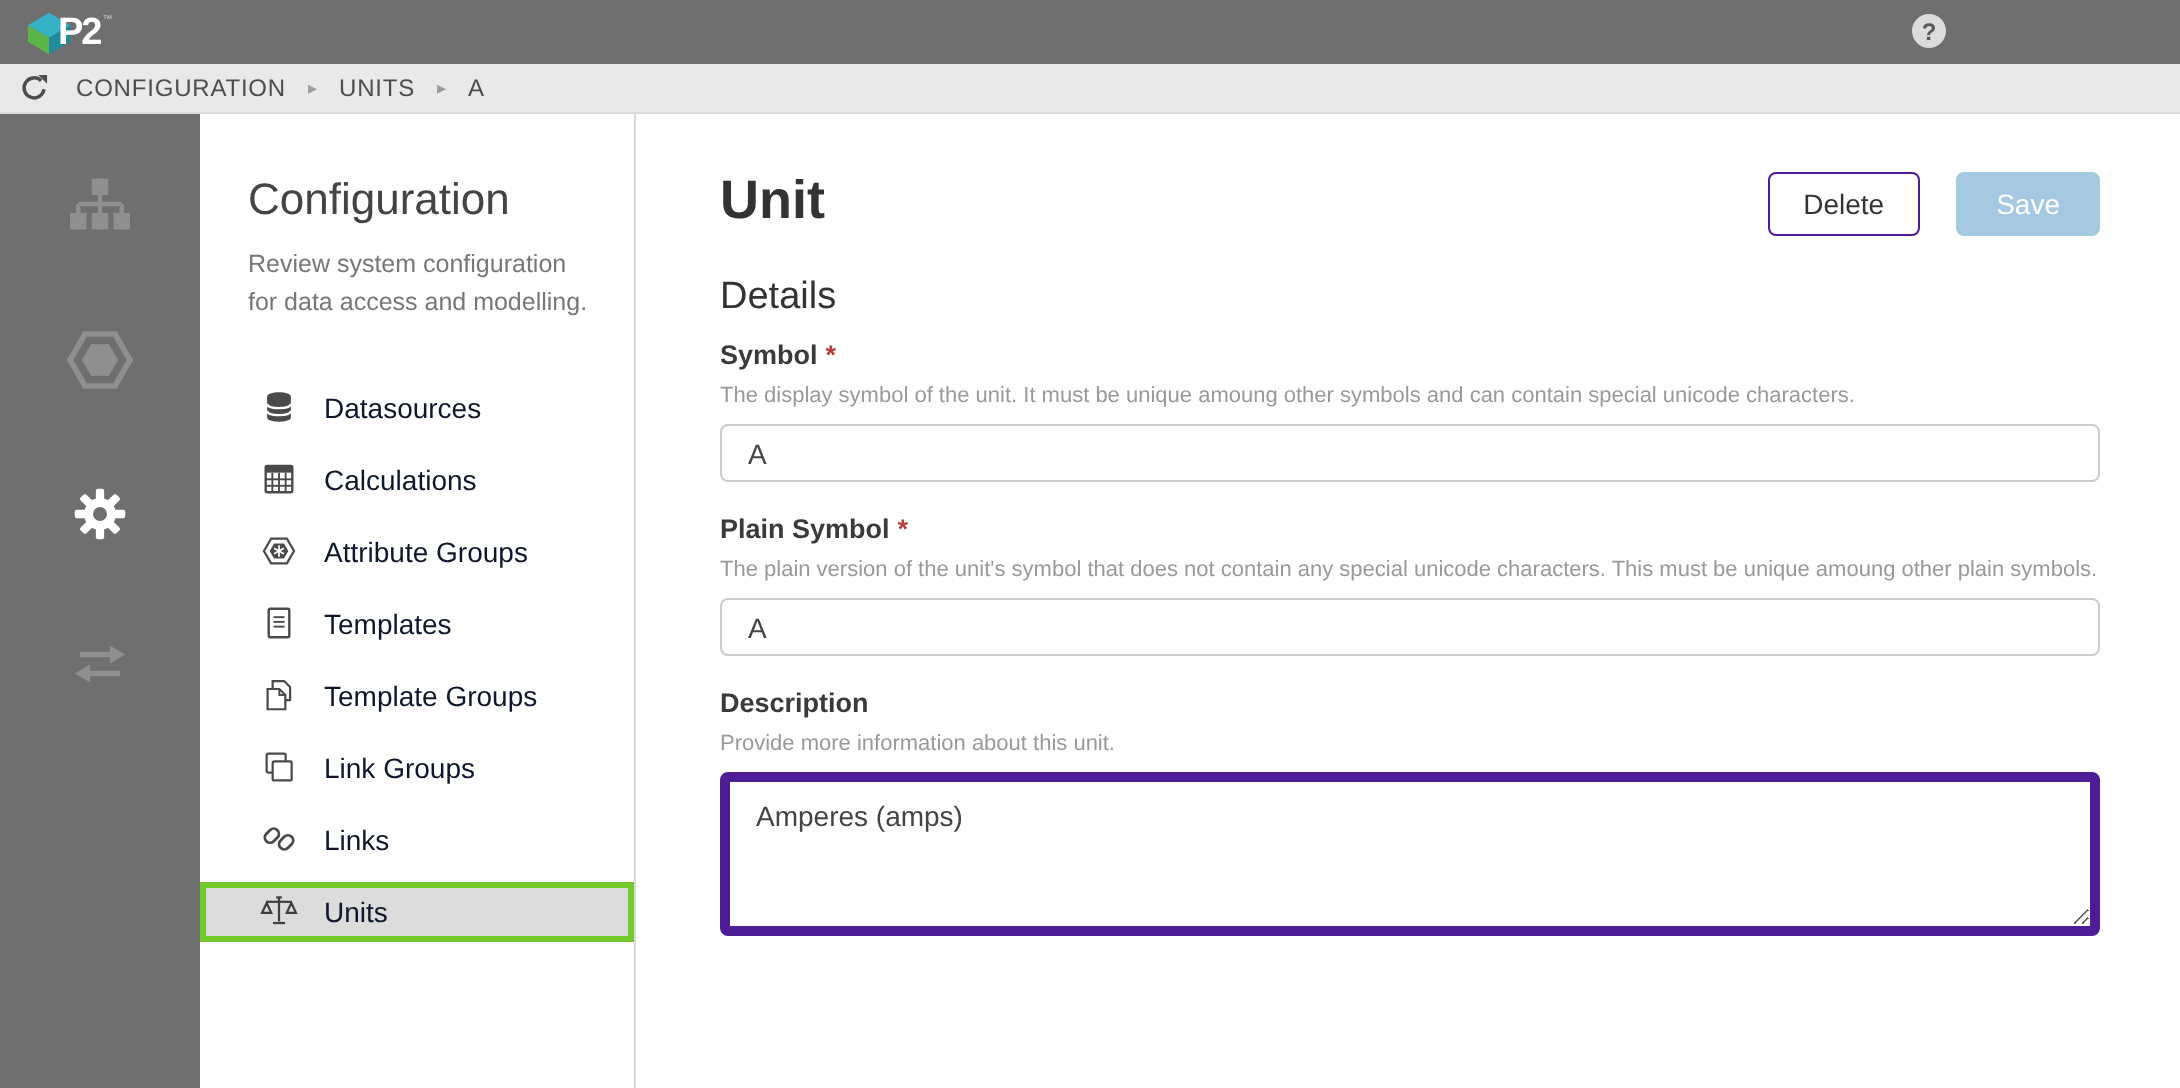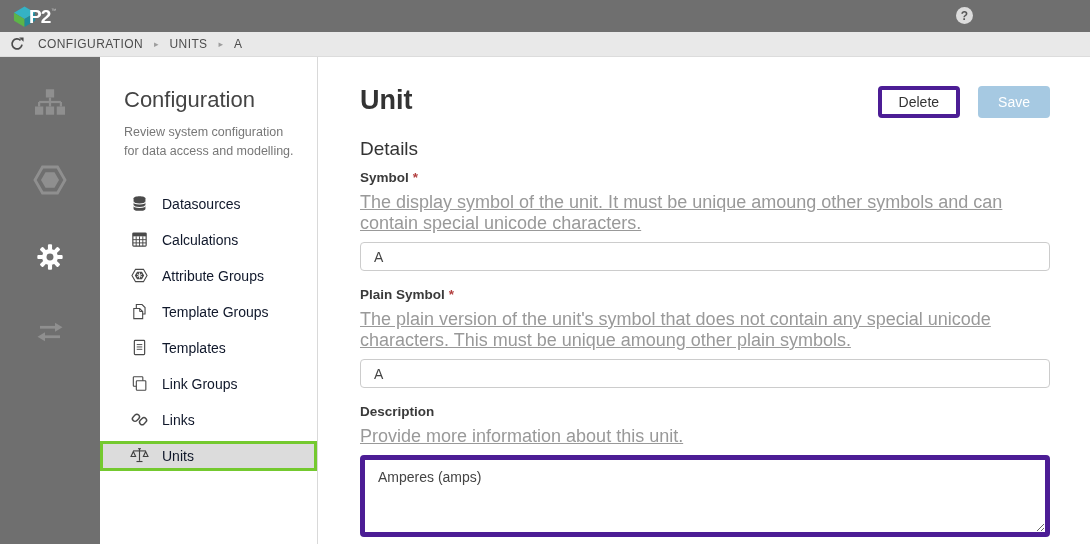--- a/index.html
+++ b/index.html
@@ -35,28 +35,28 @@
   .menu-item { height:36px; display:flex; align-items:center; padding-left:30px; cursor:pointer; }
   .menu-item svg { width:19px; height:19px; flex:none; display:block; }
   .mi-label { font-size:14px; color:#0f172a; margin-left:13px; }
   .menu-item.selected { height:30px; margin:3px 0; background:var(--selected-row-bg,#dcdcdc); border:3px solid var(--accent-green,#74c92f); padding-left:27px; }
   
   .main { flex:1; padding:27px 40px 0 42px; }
   .main-header { display:flex; justify-content:space-between; align-items:flex-start; }
   .page-title { font-size:27px; color:#333; font-weight:600; margin:0; line-height:32px; }
   .btns { display:flex; gap:18px; margin-top:2px; }
   .btn { height:32px; border-radius:4px; font-size:14px; font-family:inherit; cursor:pointer; }
-  .btn-delete { padding:0 17px; background:#fff; border:4px solid #4c1d95; color:#333; }
+  .btn-delete { padding:0 17px; background:#fff; border:1px solid #4c1d95; color:#333; }
   .btn-save { padding:0 20px; background:var(--save-blue,#a6c9e2); border:none; color:#fff; }
   .intro { margin-top:27px; font-size:14px; color:#555; }
   .section-title { margin-top:20px; font-size:19px; color:#333; font-weight:500; }
   .field-label { margin-top:16px; font-size:13.5px; font-weight:bold; color:#3a3a3a; }
   .field-label.first { margin-top:10px; }
   .req { color:#b23f3f; margin-left:4px; }
-  .field-help { margin-top:7px; font-size:18px; color:#999;text-decoration:underline; }
+  .field-help { margin-top:7px; font-size:11px; color:#999; }
   .text-input { margin-top:8px; width:100%; height:29px; border:1px solid #ccc; border-radius:4px; padding:0 13px; font-size:14px; color:#444; font-family:inherit; outline:none; }
   .textarea { margin-top:8px; width:100%; height:82px; border:5px solid #4c1d95; border-radius:4px; padding:9px 13px; font-size:14px; color:#444; font-family:inherit; outline:none; resize:both; }
   .hidden-defs { position:absolute; width:0; height:0; overflow:hidden; }
 </style>
 </head>
 <body>
 
 <svg class="hidden-defs" aria-hidden="true">
   <defs>
     <symbol id="sym-datasources-icon" viewBox="0 0 24 24">
@@ -216,29 +216,29 @@
     <span class="mi-label">Calculations</span>
   </div>
         <div class="menu-item">
     <svg>
             <use href="#sym-attribute-groups-icon"></use>
           </svg>
     <span class="mi-label">Attribute Groups</span>
   </div>
         <div class="menu-item">
     <svg>
+            <use href="#sym-templates-icon"></use>
+          </svg>
+    <span class="mi-label">Templates</span>
+  </div>
+        <div class="menu-item">
+    <svg>
             <use href="#sym-template-groups-icon"></use>
           </svg>
     <span class="mi-label">Template Groups</span>
-  </div>
-        <div class="menu-item">
-    <svg>
-            <use href="#sym-templates-icon"></use>
-          </svg>
-    <span class="mi-label">Templates</span>
   </div>
         <div class="menu-item">
     <svg>
             <use href="#sym-link-groups-icon"></use>
           </svg>
     <span class="mi-label">Link Groups</span>
   </div>
         <div class="menu-item">
     <svg>
             <use href="#sym-links-icon"></use>

